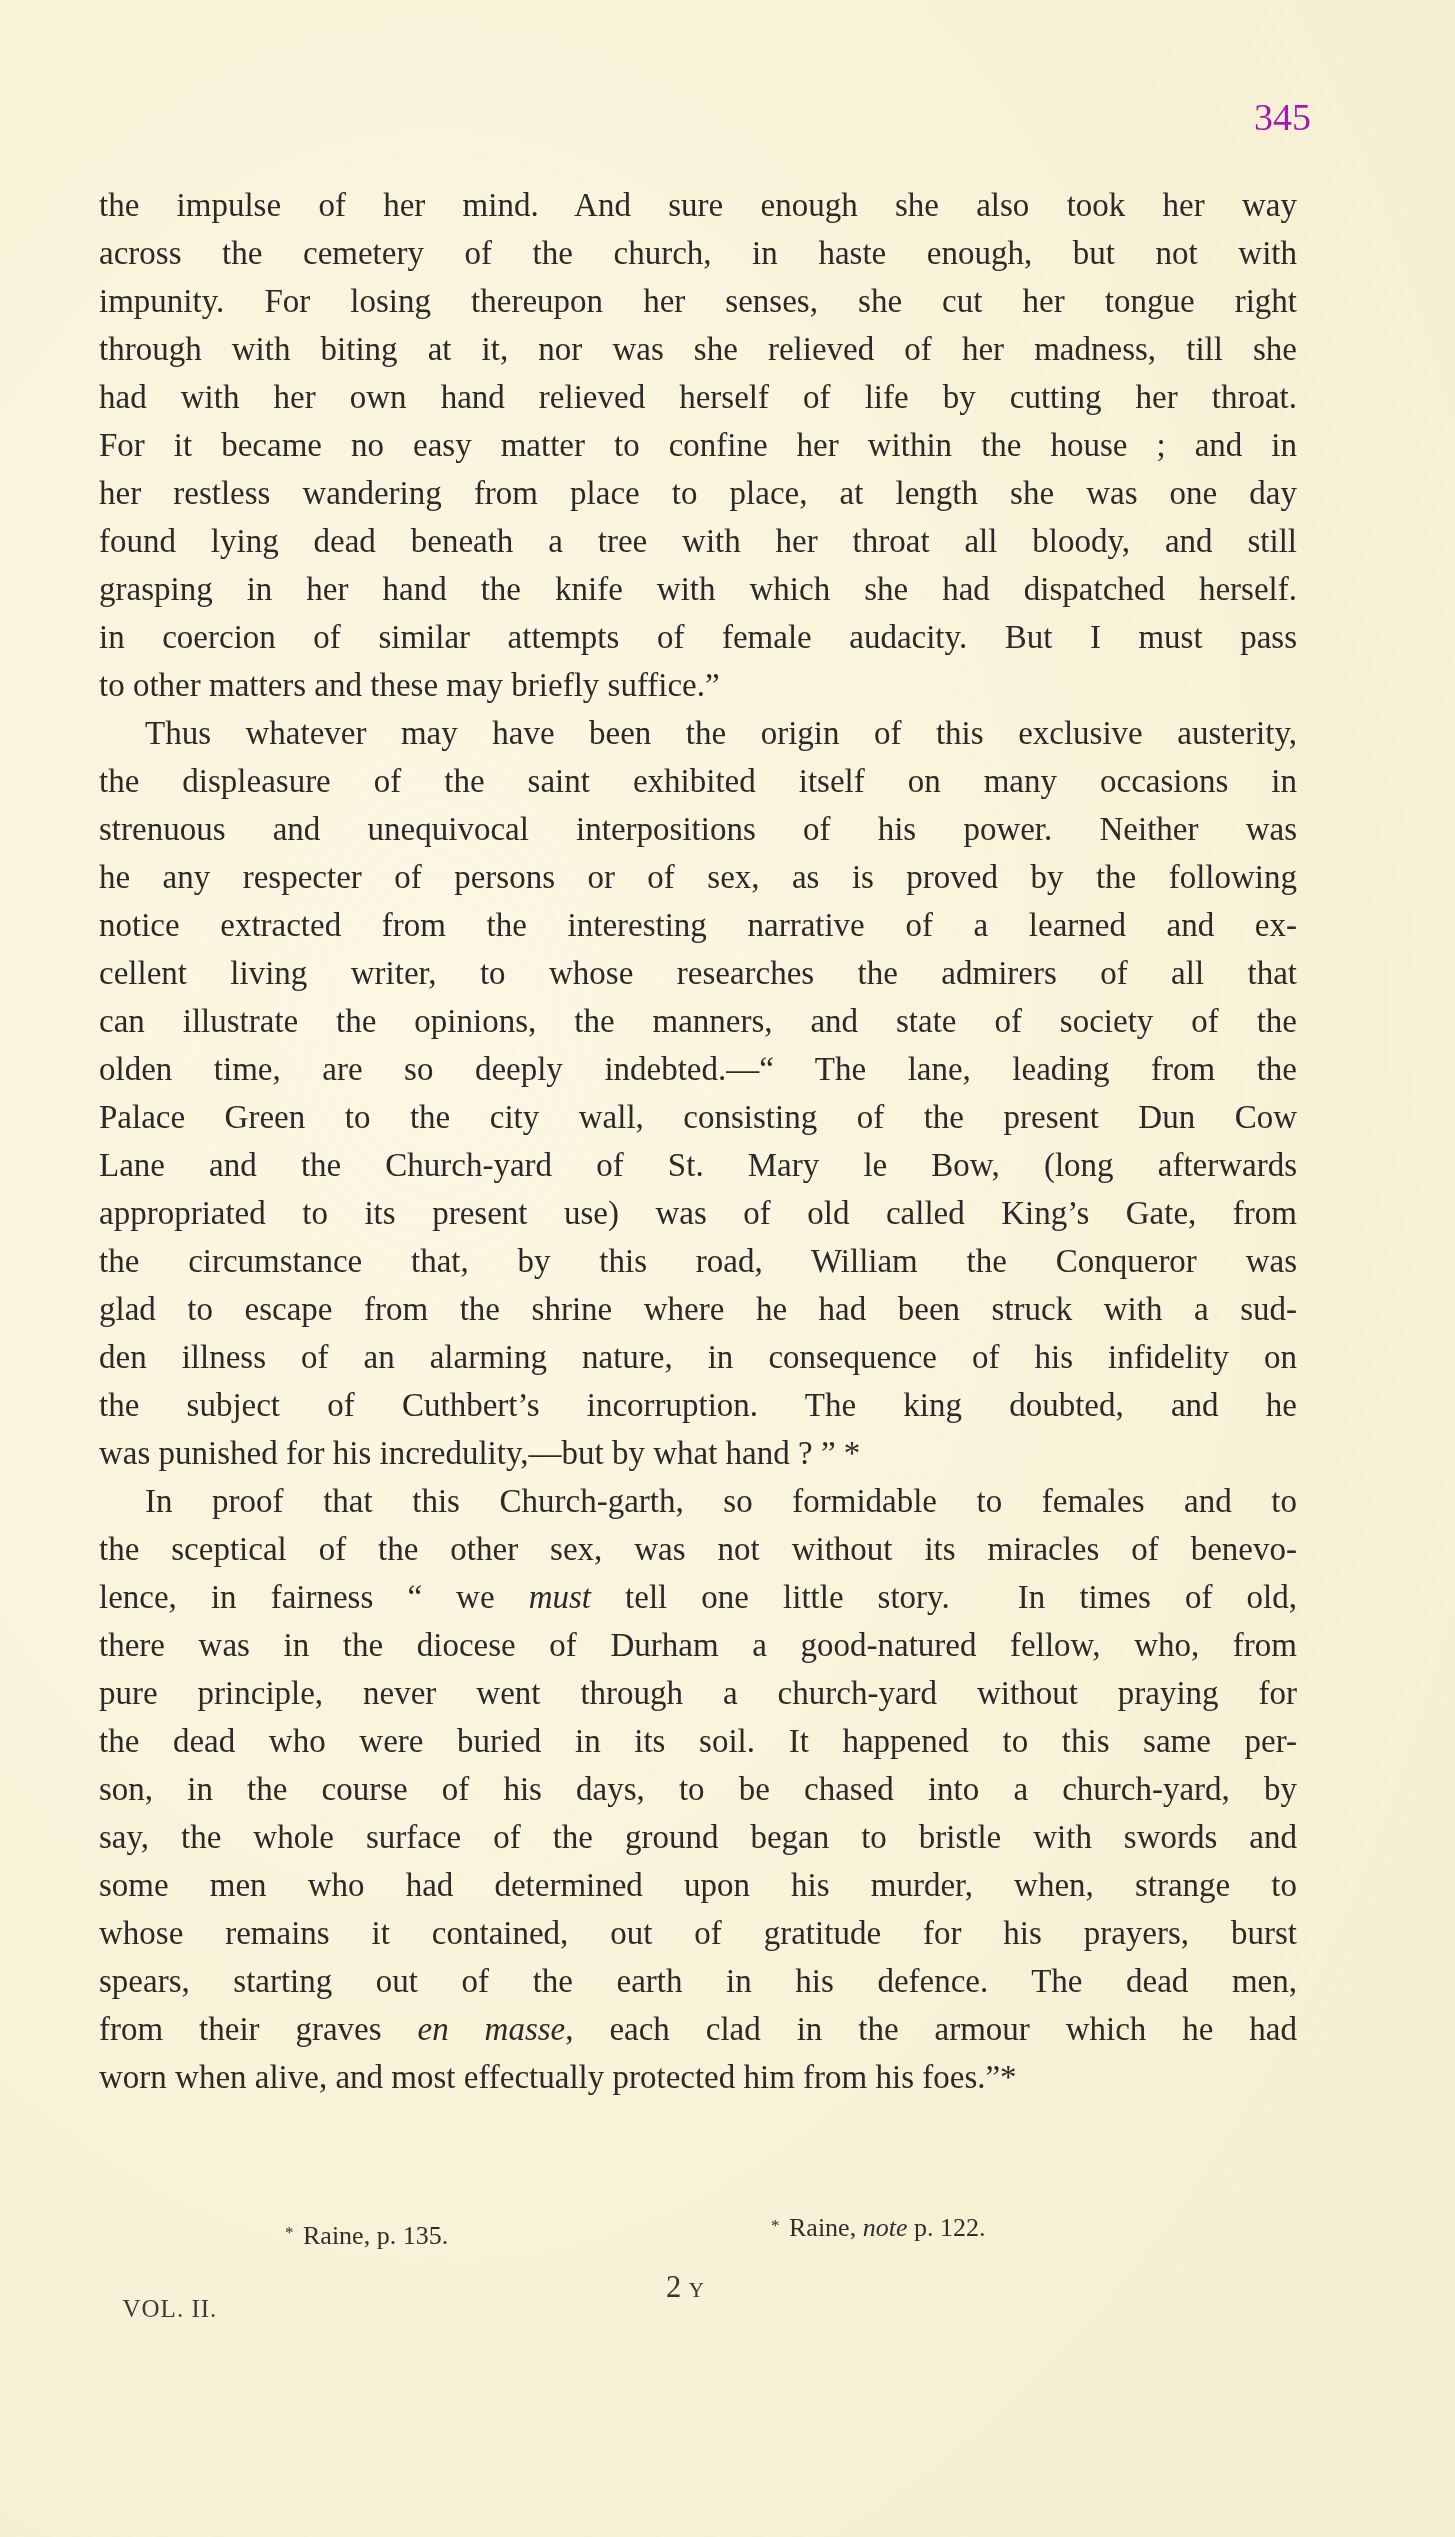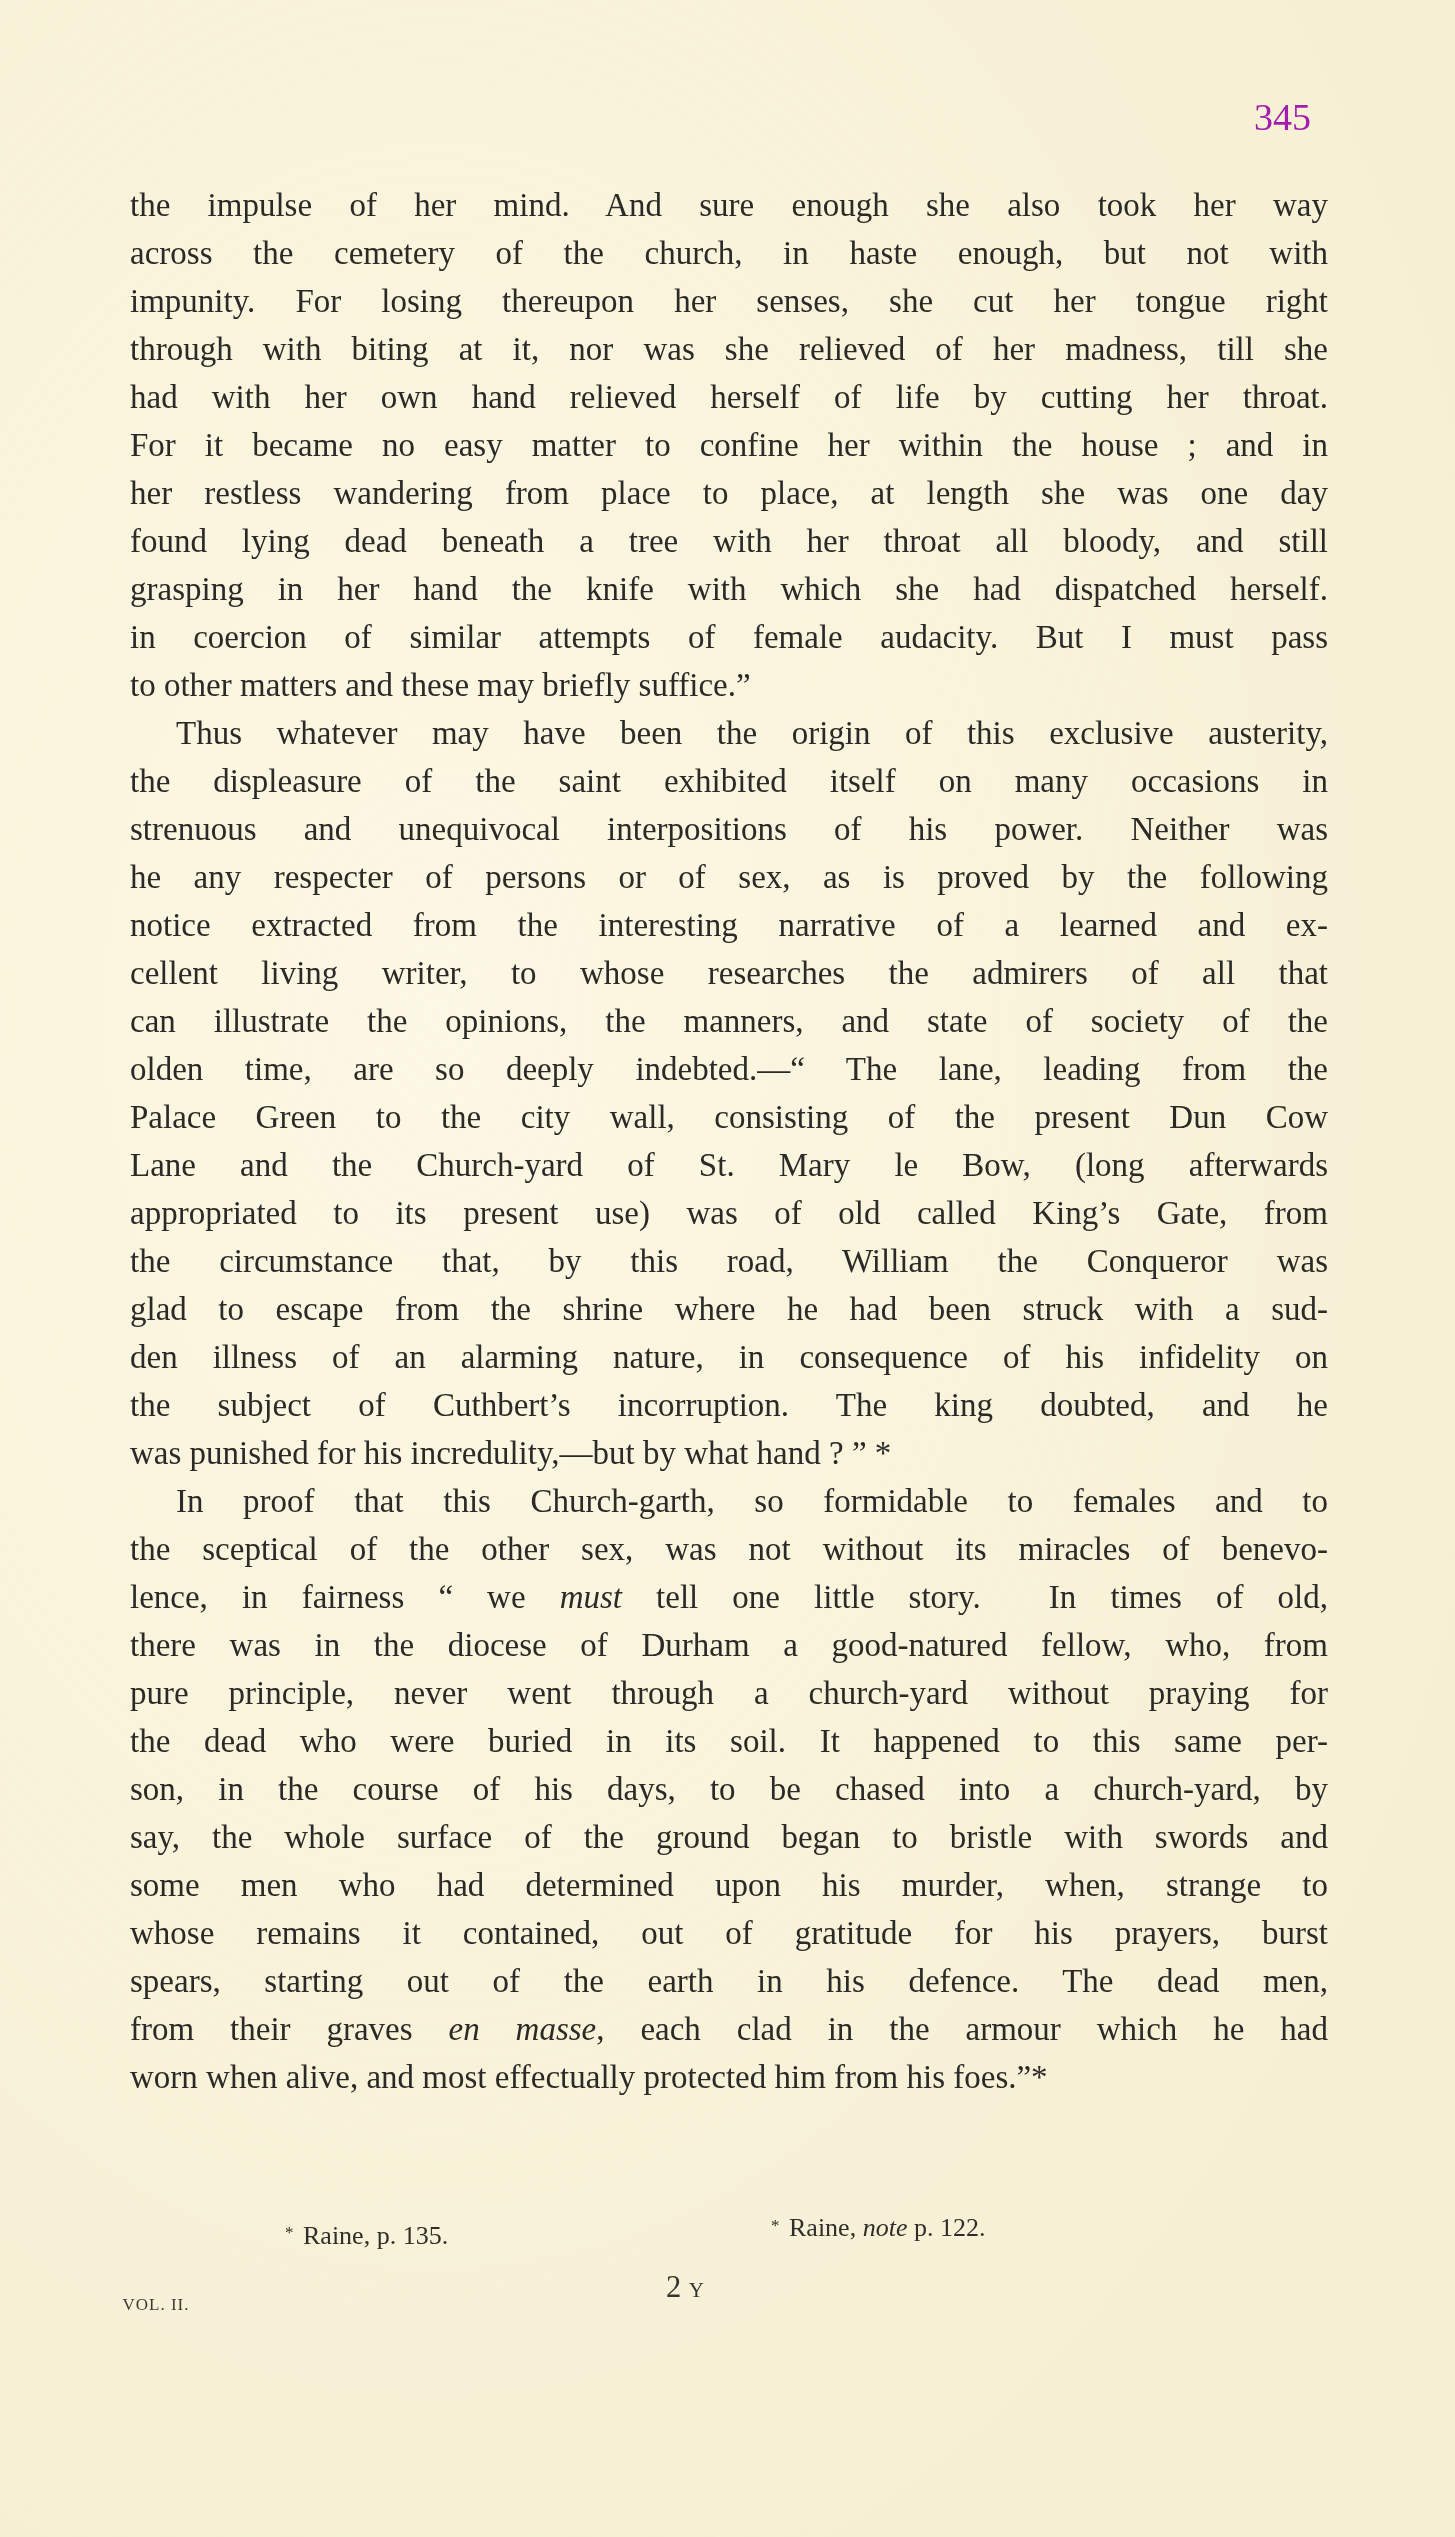--- a/index.html
+++ b/index.html
@@ -19,21 +19,21 @@
     position: absolute; left: 0; width: 100%; text-align: center;
     font-family: "Liberation Serif", serif;
     font-size: 23px; letter-spacing: 1.4px; color: #3a3936;
     top: 9.5px;
   }
   .page-number {
     position: absolute; right: 0; top: 1.9px;
     font-family: "Liberation Serif", serif; font-size: 38px; color: #a21caf;
   }
   .body-text {
-    position: absolute; top: 181px; left: 130px; width: 1198px;
+    position: absolute; top: 181px; left: 99px; width: 1198px;
   }
   .line {
     display: block; height: 48px; line-height: 48px;
     font-family: "Liberation Serif", serif;
     font-size: 33px;
     text-align: justify; text-align-last: justify;
     white-space: nowrap;
   }
   .line.last { text-align-last: left; }
   .line.indent { padding-left: 46px; }
@@ -44,21 +44,21 @@
     font-family: "Liberation Serif", serif; font-size: 26px; color: #2f2e2b;
   }
   .fn { position: absolute; top: 0; }
   .fn.left { left: 172px; }
   .fn.right { left: 658px; top: -7.6px; text-align: right; }
   .fn .mark { font-size: 17px; vertical-align: 5.7px; margin-right: 9.5px; }
   .signature {
     position: absolute; top: 2270px; left: 113px; width: 1198px; height: 57px;
     font-family: "Liberation Serif", serif;
   }
-  .vol { position: absolute; left: 9.5px; top: 25px; font-size: 17px; letter-spacing: 1px; color: #3b3a37; }
+  .vol { position: absolute; left: 9.5px; top: 25px; font-size: 25px; letter-spacing: 1px; color: #3b3a37; }
   .sig { position: absolute; left: 553px; top: 0px; font-size: 30.5px; color: #333; }
   .sig small { font-size: 21px; margin-left: 7.6px; }
 </style>
 </head>
 <body>
 
 <div class="page-header">
   <div class="page-number">345</div>
 </div>
 

